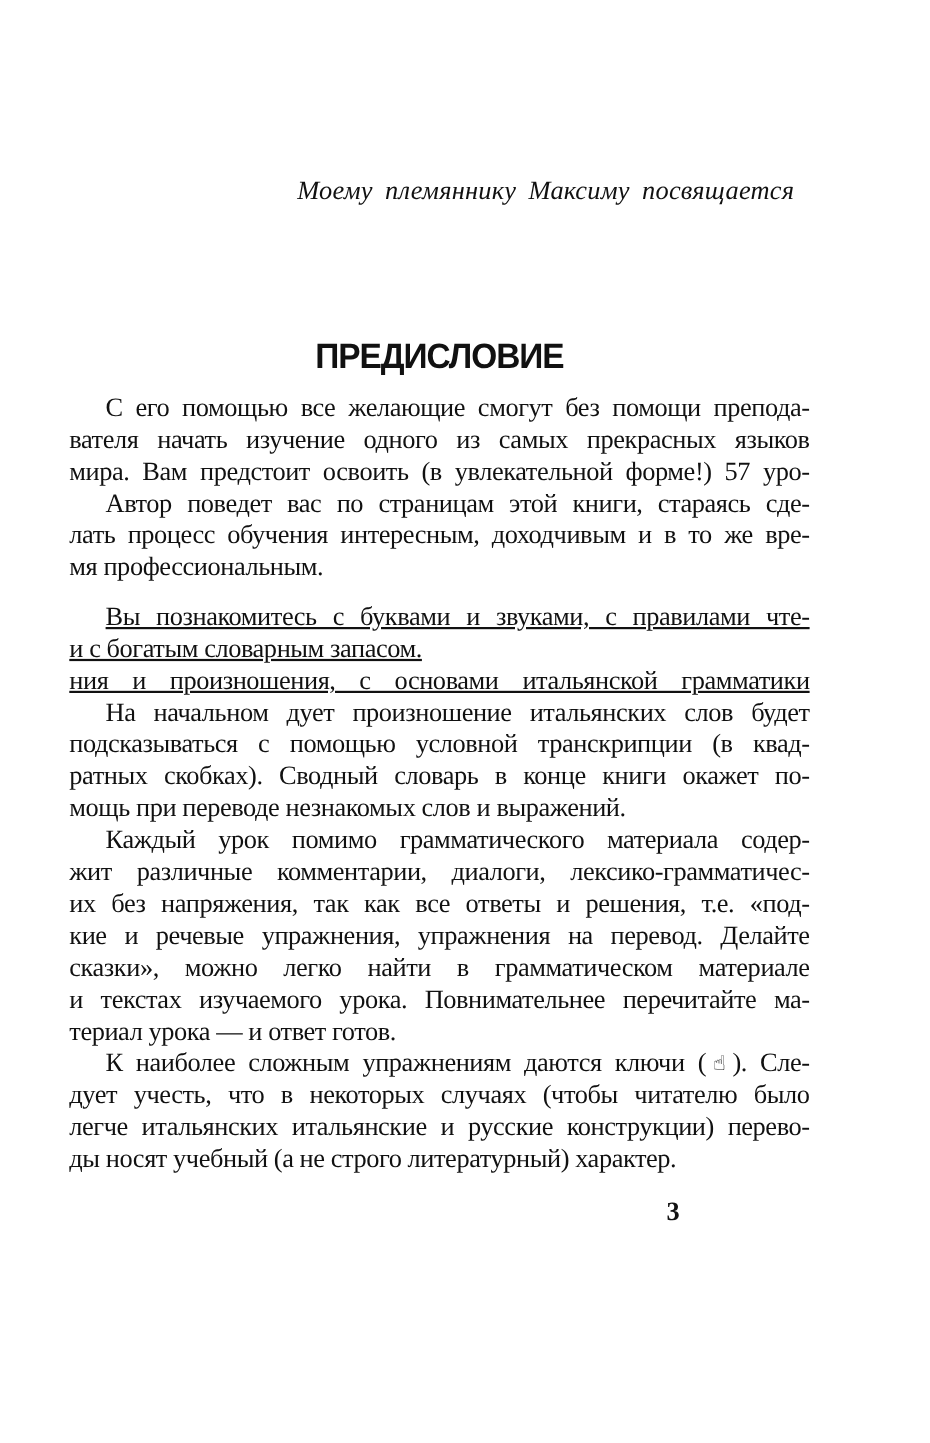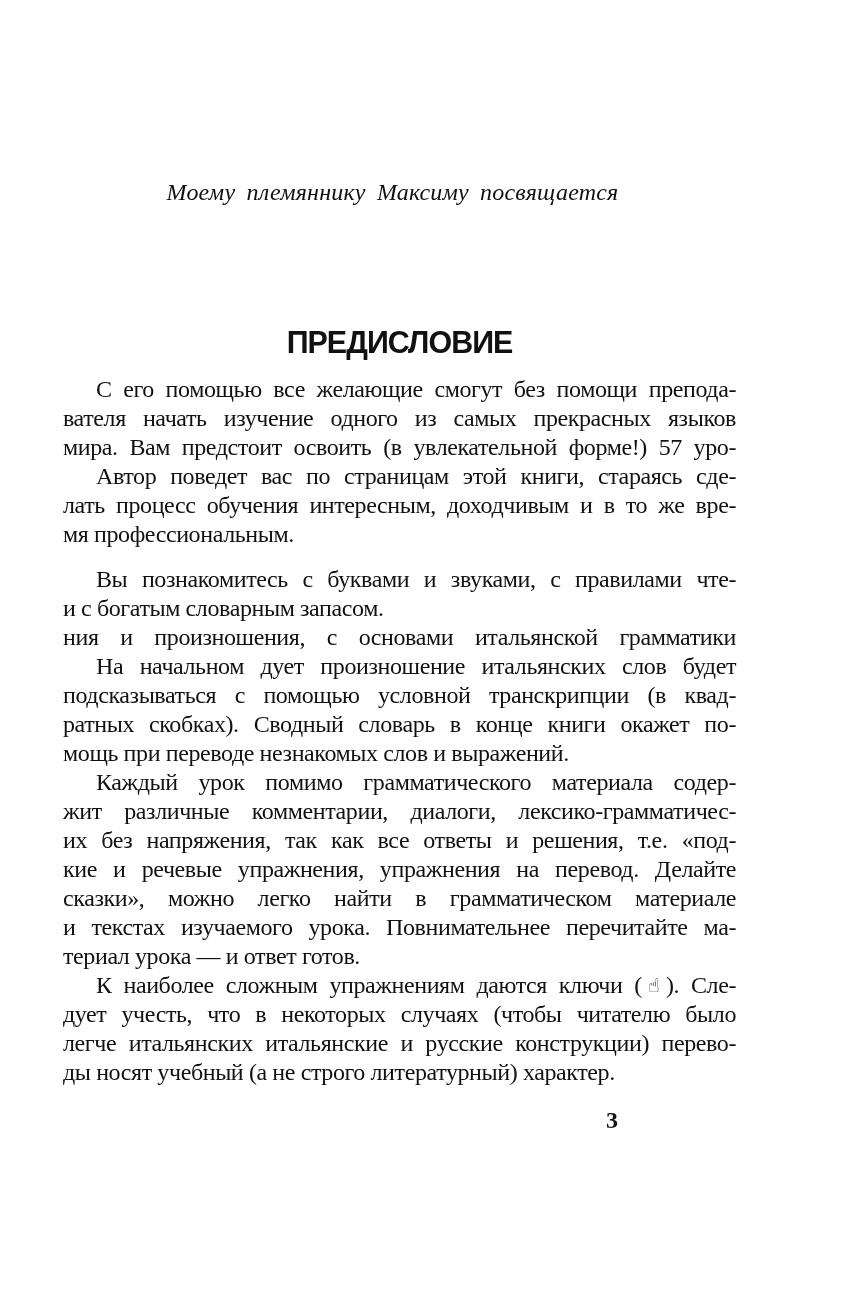--- a/index.html
+++ b/index.html
@@ -10,44 +10,43 @@
     background:#ffffff;
     color:#111111;
     font-family:"Liberation Serif","DejaVu Serif",serif;
     padding:160px 109px 0 63px;
     overflow:hidden;
   }
   .dedication {
     font-style:italic;
     font-size:24px;
     line-height:28px;
-    text-align:center;
+    text-align:right;
     padding-right:14px;
     word-spacing:5px;
     letter-spacing:0.2px;
-    margin-top:18px;
   }
   .heading {
     margin:116px 0 0 0;
     font-family:"Liberation Sans","DejaVu Sans",sans-serif;
     font-weight:700;
     font-size:32px;
     line-height:40px;
     letter-spacing:-1px;
     text-align:center;
     transform:scaleX(0.95);
   }
   .content {
     margin-top:13px;
     font-size:24px;
     line-height:29px;
     letter-spacing:-0.4px;
   }
   .para { margin:0; }
-  .para.gap { margin-top:16px; }
+  .para.gap { margin-top:16px;text-decoration:underline; }
   .line {
     text-align:justify;
     text-align-last:justify;
     white-space:normal;
   }
   .line.first { padding-left:33px; }
   .line.last { text-align-last:left; }
   .it { }
   .hand {
     font-family:"DejaVu Sans",sans-serif;

